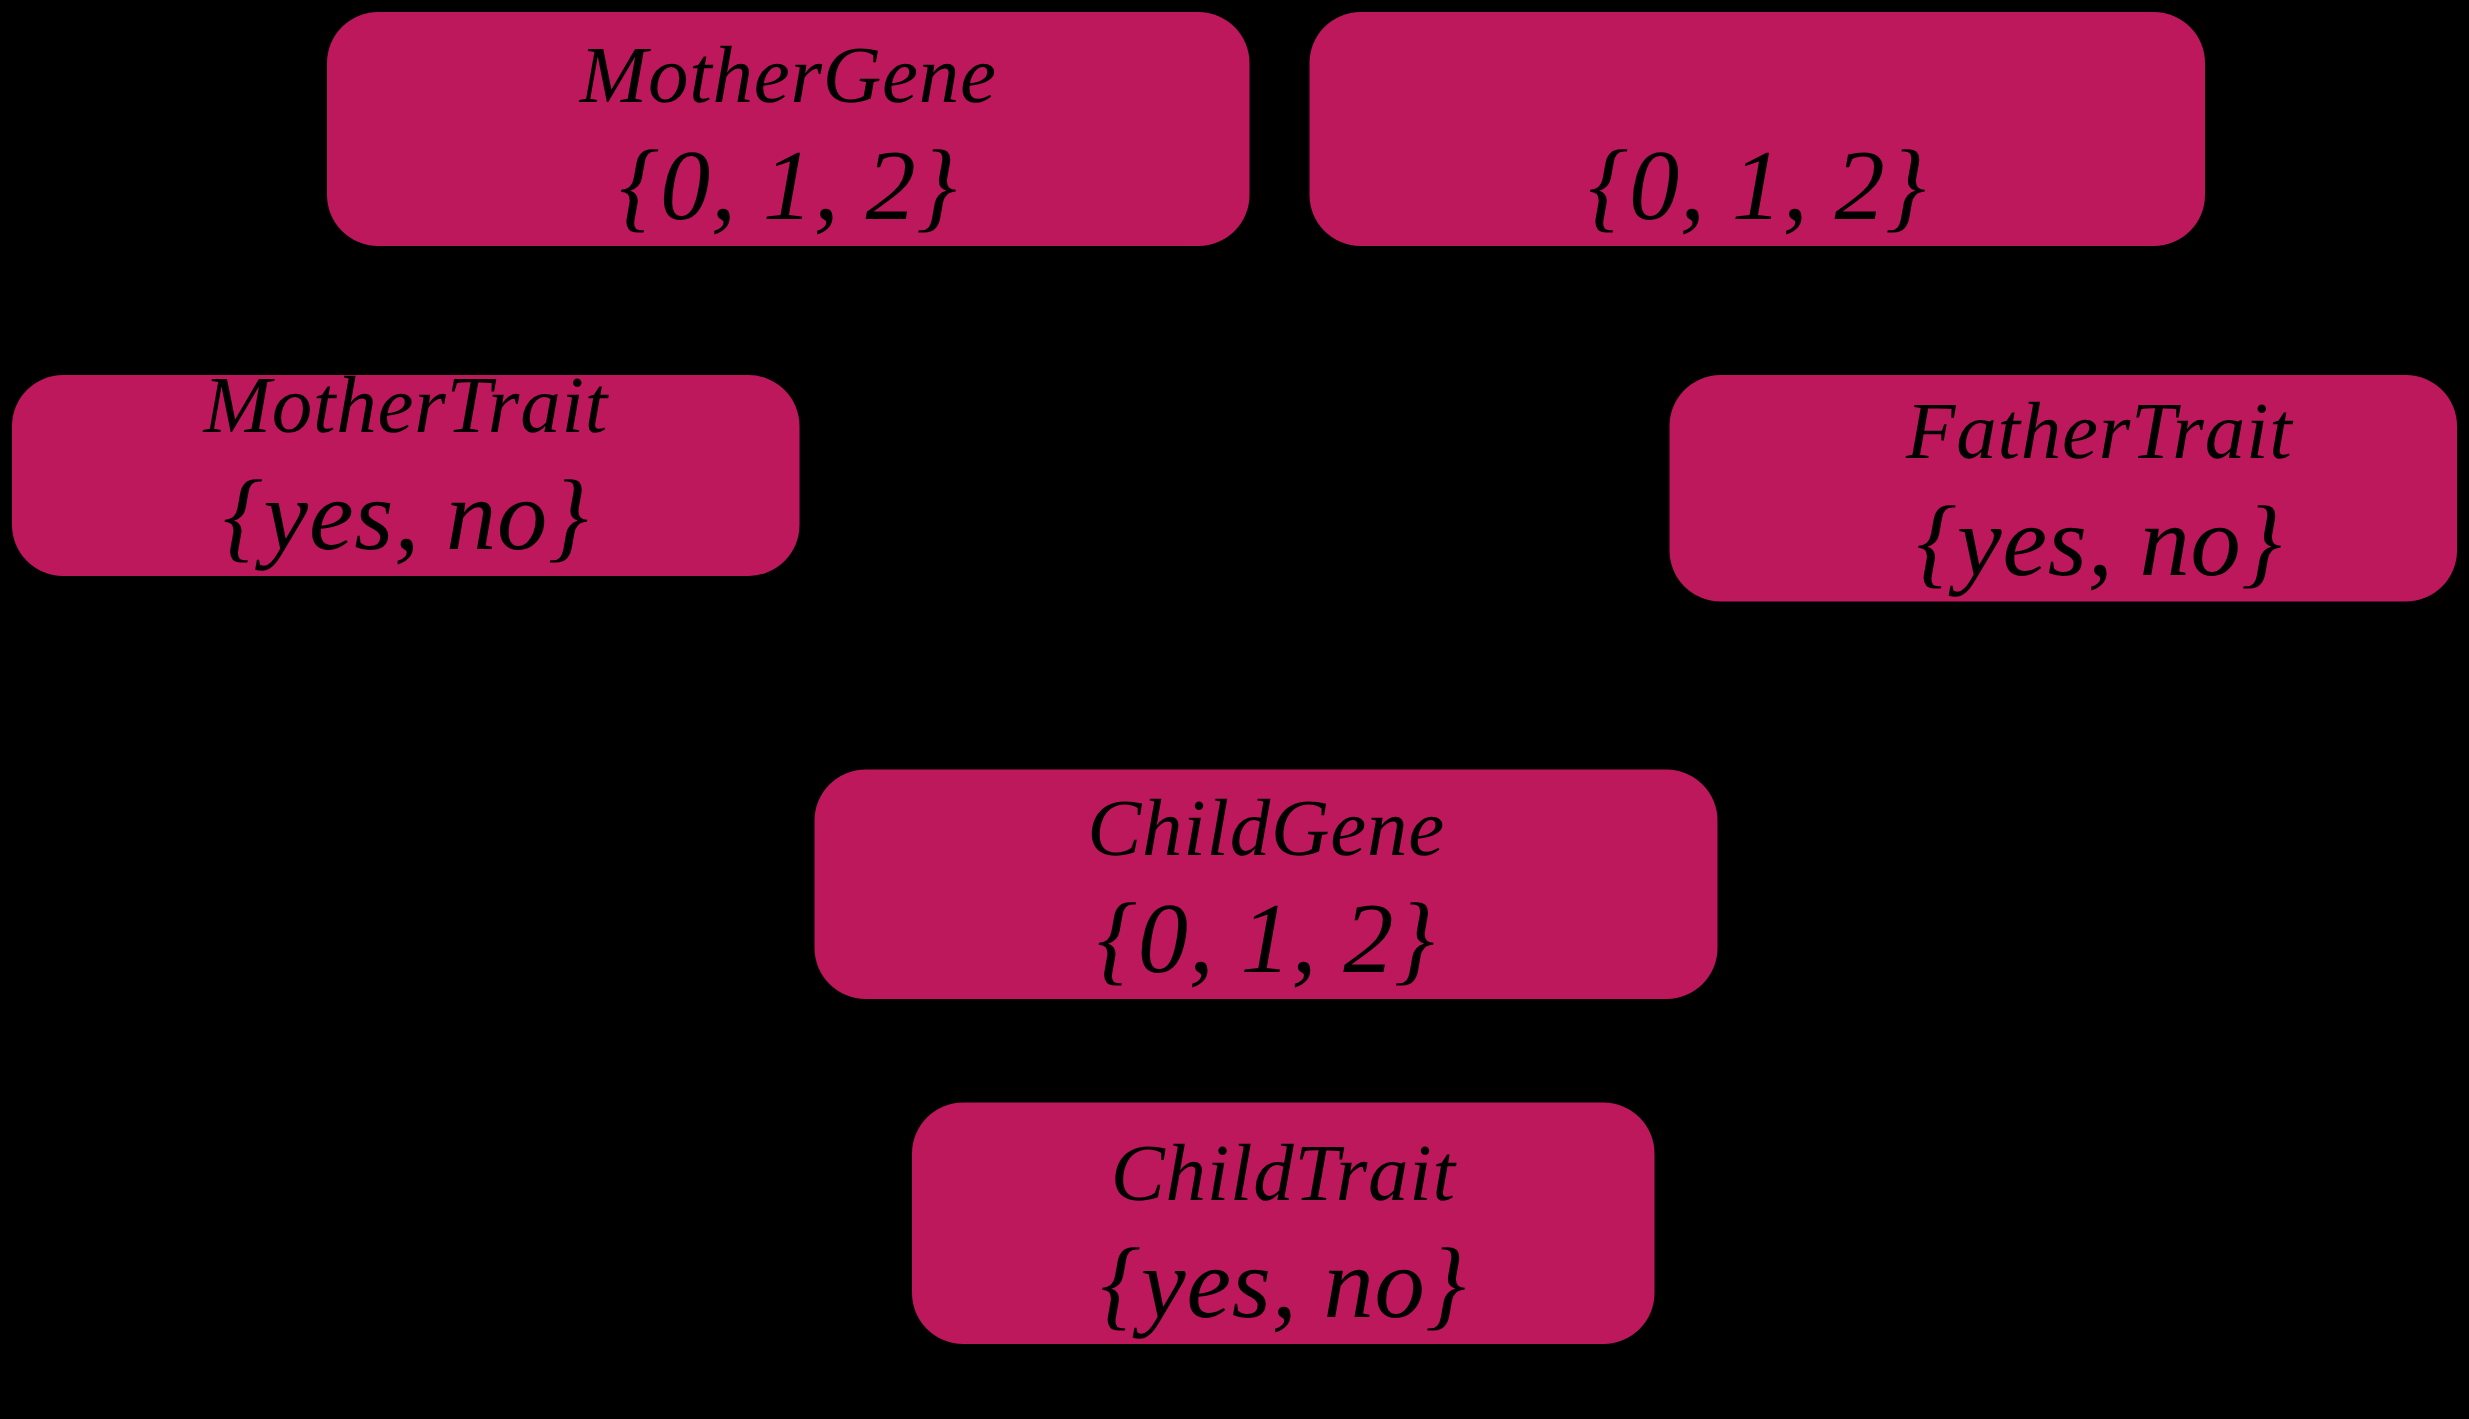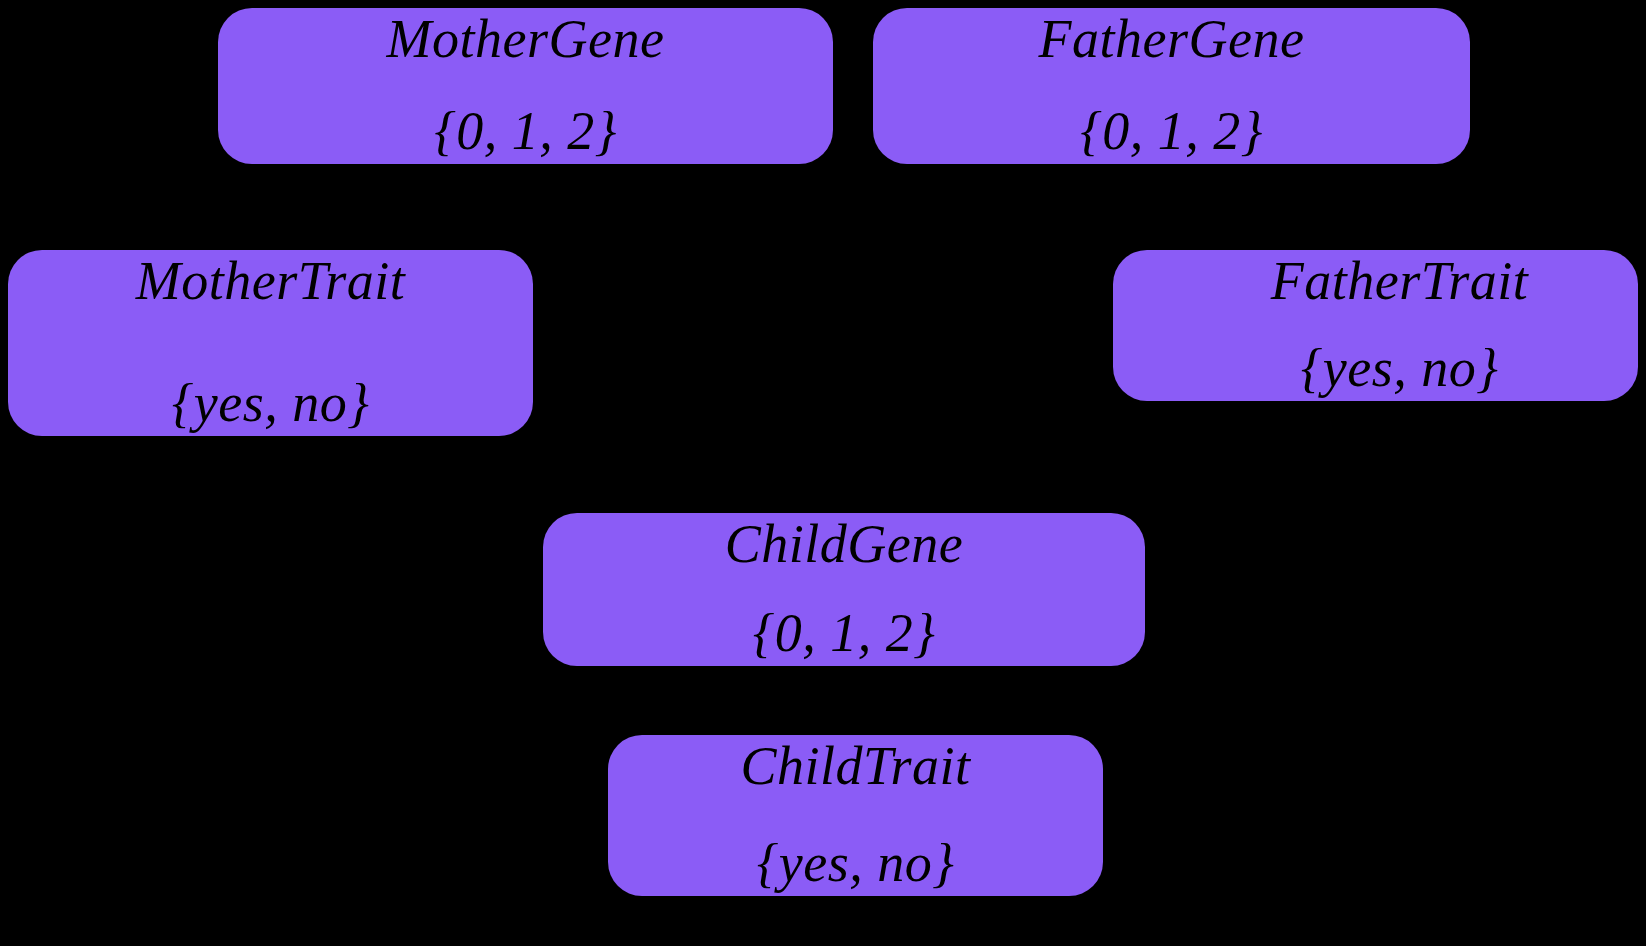--- a/index.html
+++ b/index.html
@@ -14,69 +14,68 @@
     font-family: "Liberation Serif", "DejaVu Serif", serif;
   }
   #diagram {
     position: relative;
     width: 1646px;
     height: 946px;
     background: #000000;
   }
   .node {
     position: absolute;
-    background: #8b5cf6;
+    background: #be185d;
     border-radius: 34px;
     display: flex;
     flex-direction: column;
     align-items: center;
-    justify-content: space-between;
+    justify-content: flex-end;
     box-sizing: border-box;
     color: #000000;
     text-align: center;
     line-height: 1.18;
   }
   .node-label {
     font-family: "Liberation Serif", "DejaVu Serif", serif;
     font-style: italic;
     font-weight: 400;
     font-size: 54px;
     letter-spacing: 0.5px;
     white-space: nowrap;
   }
   .node-domain {
     font-family: "Liberation Serif", "DejaVu Serif", serif;
     font-style: italic;
     font-weight: 400;
-    font-size: 54px;
+    font-size: 67px;
     letter-spacing: 0.5px;
     white-space: nowrap;
     margin-top: 2px;
   }
 
   
   #node-mother-gene  { left: 218px;  top: 8px;   width: 615px; height: 156px; }
   #node-father-gene  { left: 873px;  top: 8px;   width: 597px; height: 156px; }
-  #node-mother-trait { left: 8px;    top: 250px; width: 525px; height: 186px; }
+  #node-mother-trait { left: 8px;    top: 250px; width: 525px; height: 134px; }
   #node-father-trait { left: 1113px; top: 250px; width: 525px; height: 151px; padding-left: 48px; }
   #node-child-gene   { left: 543px;  top: 485px; width: 602px; height: 153px; margin-top: 28px; }
   #node-child-trait  { left: 608px;  top: 735px; width: 495px; height: 161px; }
 </style>
 </head>
 <body>
 
 <div id="diagram">
 
   <div class="node" id="node-mother-gene">
     <div class="node-label">MotherGene</div>
     <div class="node-domain">{0, 1, 2}</div>
   </div>
 
   <div class="node" id="node-father-gene">
-    <div class="node-label">FatherGene</div>
     <div class="node-domain">{0, 1, 2}</div>
   </div>
 
   <div class="node" id="node-mother-trait">
     <div class="node-label">MotherTrait</div>
     <div class="node-domain">{yes, no}</div>
   </div>
 
   <div class="node" id="node-father-trait">
     <div class="node-label">FatherTrait</div>

